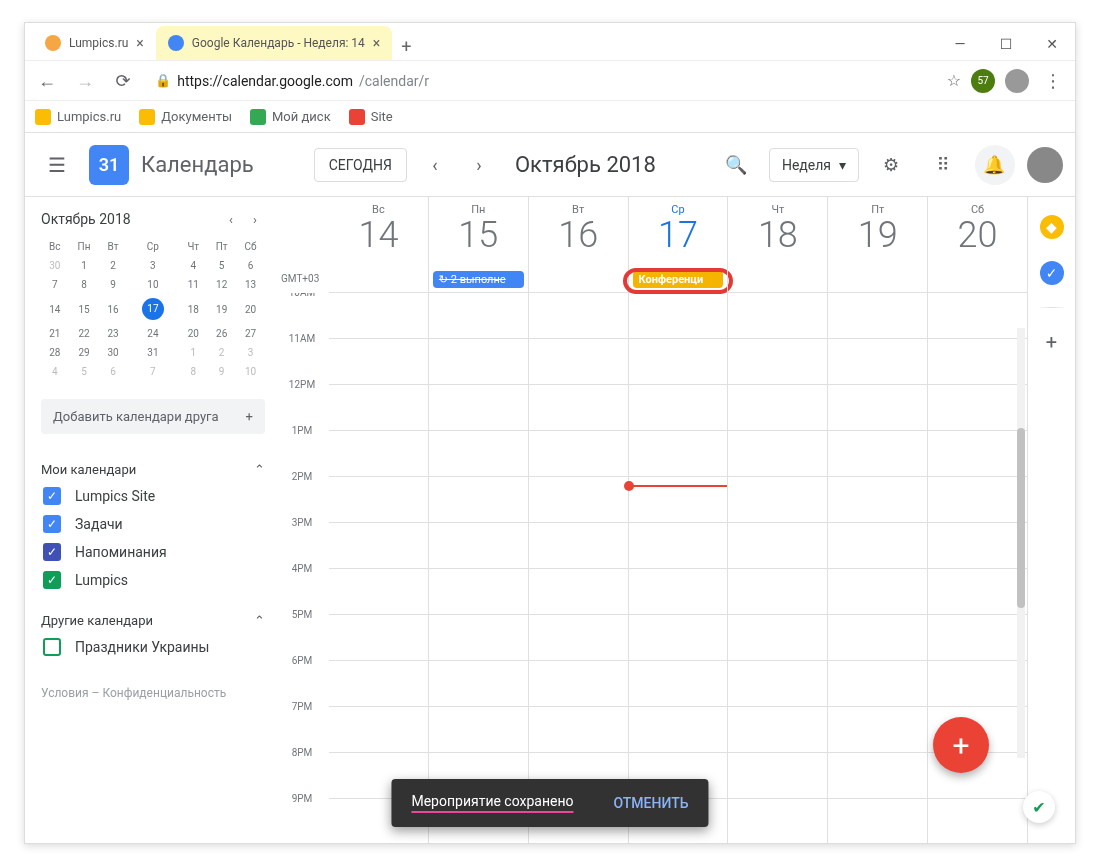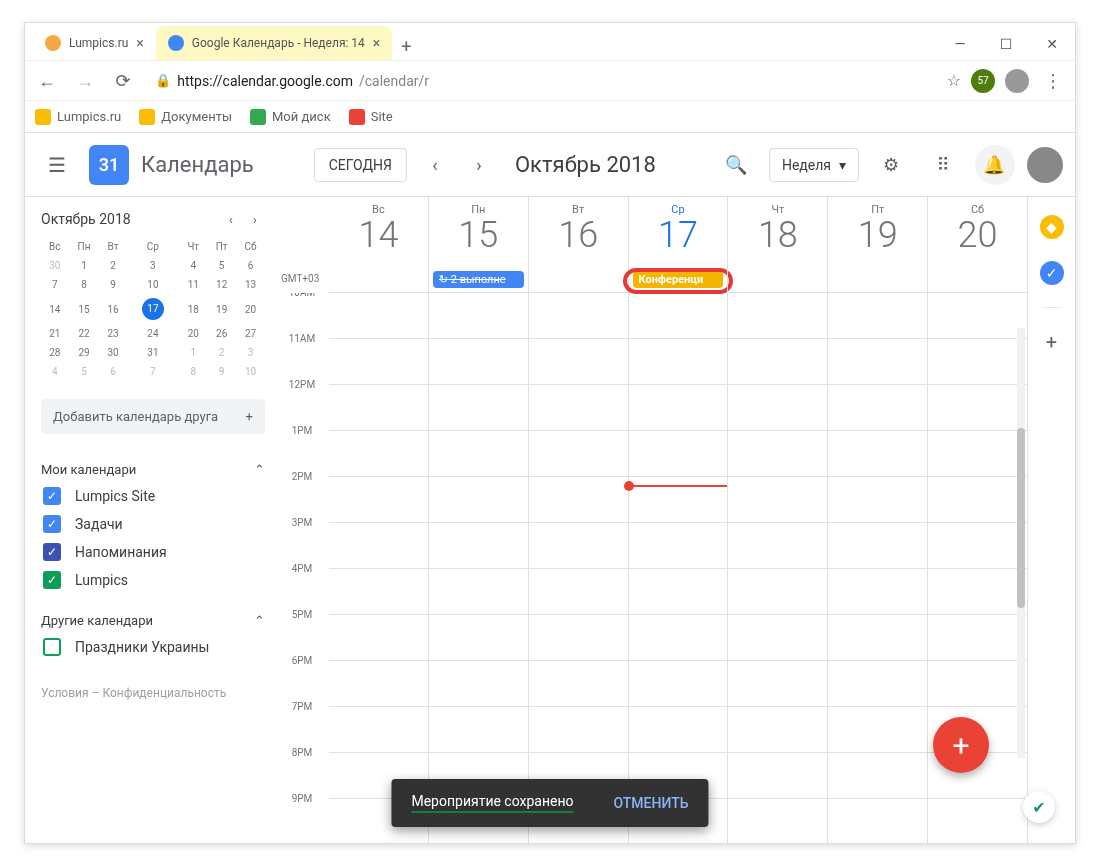--- a/index.html
+++ b/index.html
@@ -75,21 +75,21 @@
 .hourgrid{flex:1;display:flex}
 .hgcol{flex:1;border-left:1px solid #e0e0e0;position:relative}
 .hgcol:first-child{border-left:none}
 .hrow{height:46px;border-bottom:1px solid #e0e0e0}
 .nowline{position:absolute;left:0;right:0;height:2px;background:#ea4335}
 .nowline::before{content:'';position:absolute;left:-5px;top:-4px;width:10px;height:10px;background:#ea4335;border-radius:50%}
 .rside{width:48px;border-left:1px solid #e0e0e0;display:flex;flex-direction:column;align-items:center;gap:22px;padding-top:18px}
 .rside div{width:24px;height:24px;border-radius:50%;display:flex;align-items:center;justify-content:center;font-size:14px}
 .fab{position:absolute;right:86px;bottom:70px;width:56px;height:56px;border-radius:50%;background:#ea4335;color:#fff;font-size:30px;display:flex;align-items:center;justify-content:center;box-shadow:0 4px 8px rgba(0,0,0,.3)}
 .toast{position:absolute;left:50%;transform:translateX(-50%);bottom:16px;background:#323232;color:#fff;border-radius:4px;padding:14px 20px;display:flex;align-items:center;gap:40px;font-size:14px;box-shadow:0 4px 12px rgba(0,0,0,.4)}
-.toast .msg{border-bottom:2px solid #15803d;padding-bottom:2px}
+.toast .msg{border-bottom:2px solid #ec4899;padding-bottom:2px}
 .toast .undo{color:#8ab4f8;font-weight:500}
 .shield{position:absolute;right:20px;bottom:20px;width:32px;height:32px;border-radius:50%;background:#fff;box-shadow:0 2px 6px rgba(0,0,0,.2);display:flex;align-items:center;justify-content:center;color:#0f9d58}
 .scroll{position:absolute;right:50px;top:305px;width:8px;height:430px;background:#f1f1f1}
 .scroll .thumb{position:absolute;top:100px;width:8px;height:180px;background:#c1c1c1;border-radius:4px}
 </style>
 </head>
 <body>
 
 <div class="window">
   <div class="titlebar">
@@ -240,21 +240,21 @@
                   <td class="other "><span>6</span></td>
                   <td class="other "><span>7</span></td>
                   <td class="other "><span>8</span></td>
                   <td class="other "><span>9</span></td>
                   <td class="other "><span>10</span></td>
                 </tr>
               </tbody>
             </table>
           </div>
         <div class="addcal">
-          <span>Добавить календарь друга</span>
+          <span>Добавить календари друга</span>
           <span>+</span>
         </div>
         <div class="section">
           <span>Мои календари</span>
           <span class="collapse">⌃</span>
         </div>
         <div class="callist" id="callist">
             <div class="calitem">
               <div class="chk" style="background:#4285f4;border:2px solid #4285f4">✓</div>
               <span>Lumpics Site</span>

